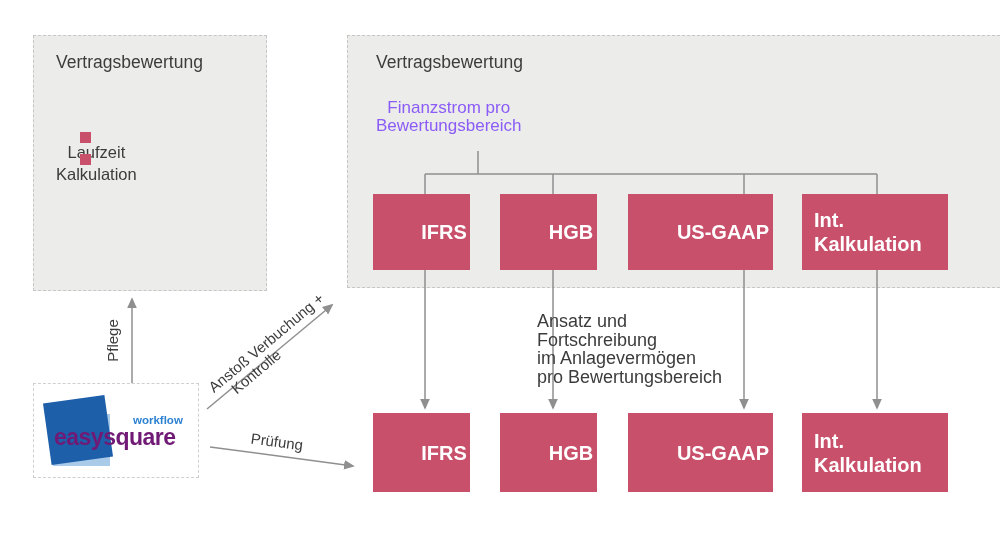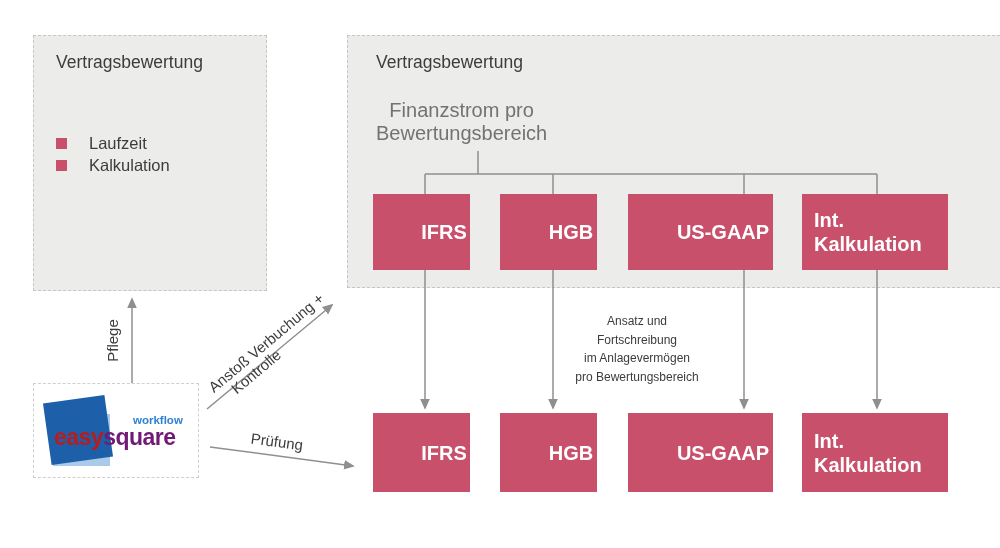--- a/index.html
+++ b/index.html
@@ -6,54 +6,54 @@
   .stage {
     position:relative; width:1000px; height:548px;
     font-family:"Liberation Sans", sans-serif;
     color:#3c3c3c; overflow:hidden; background:#ffffff;
   }
   .panel {
     position:absolute; background:#ececeb;
     border:1px dashed #c6c6c6; box-sizing:border-box;
   }
   .panel-title { position:absolute; font-size:17.5px; color:#3c3c3c; }
-  .panel-subtitle { position:absolute; font-size:20px; line-height:23px; white-space:pre-line; color:#737373; }
+  .panel-subtitle { position:absolute; font-size:17px; line-height:18px; white-space:pre-line; color:#8b5cf6; }
   .bullet-list { position:absolute; left:22px; top:96px; }
-  .bullet-row { display:flex; align-items:center; height:22px; }
+  .bullet-row { display:flex; align-items:center; height:22px;flex-direction:column; }
   .bullet-sq { width:11px; height:11px; background:#c9506b; margin-right:22px; flex:0 0 auto; }
   .bullet-label { font-size:16.5px; }
   .rbox {
     position:absolute; background:#c9506b; color:#ffffff;
     font-weight:bold; font-size:20px; display:flex;
     align-items:center; justify-content:center; text-align:center;
     box-sizing:border-box; white-space:pre-line; line-height:24px;padding-left:45px;
   }
   .rbox.align-left { justify-content:flex-start; text-align:left; padding-left:12px; }
   svg.lines { position:absolute; left:0; top:0; pointer-events:none; }
   .annotation {
     position:absolute; left:537px; top:312px; width:200px;
-    text-align:center; font-size:12px; line-height:18.5px;
+    text-align:left; font-size:18px; line-height:18.5px;
     white-space:pre-line; color:#3c3c3c;
   }
   .arrow-label { position:absolute; font-size:15px; color:#3c3c3c; text-align:center; }
   .lbl-pflege   { left:70px;  top:332px; width:84px;  transform:rotate(-90deg); }
   .lbl-anstoss1 { left:186px; top:334px; width:160px; transform:rotate(-40deg); }
   .lbl-anstoss2 { left:206px; top:363px; width:100px; transform:rotate(-40deg); }
   .lbl-pruefung { left:237px; top:433px; width:80px;  transform:rotate(7.5deg); }
   .logo-box {
     position:absolute; left:33px; top:383px; width:166px; height:95px;
     background:#ffffff; border:1px dashed #cfcfcf; box-sizing:border-box;
   }
   .logo-sq-light { position:absolute; left:19px; top:30px; width:57px; height:52px; background:#a9cbe9; }
   .logo-sq-dark  { position:absolute; left:13px; top:15px; width:62px; height:62px; background:#1e5fa9; transform:rotate(-8deg); }
   .logo-word {
     position:absolute; left:20px; top:40px; font-size:23px; font-weight:bold;
     letter-spacing:-0.5px; white-space:nowrap;
   }
-  .logo-easy { color:#b91c1c; }
+  .logo-easy { color:#701a75; }
   .logo-square { color:#701a75; }
   .logo-workflow { position:absolute; left:99px; top:30px; font-size:11.5px; font-weight:bold; color:#2e82d2;text-align:center; }
 </style>
 </head>
 <body>
 
 <div class="stage">
 
   <div class="panel" style="left:33px; top:35px; width:234px; height:256px;">
     <div class="panel-title" style="left:22px; top:16px;">Vertragsbewertung</div>

